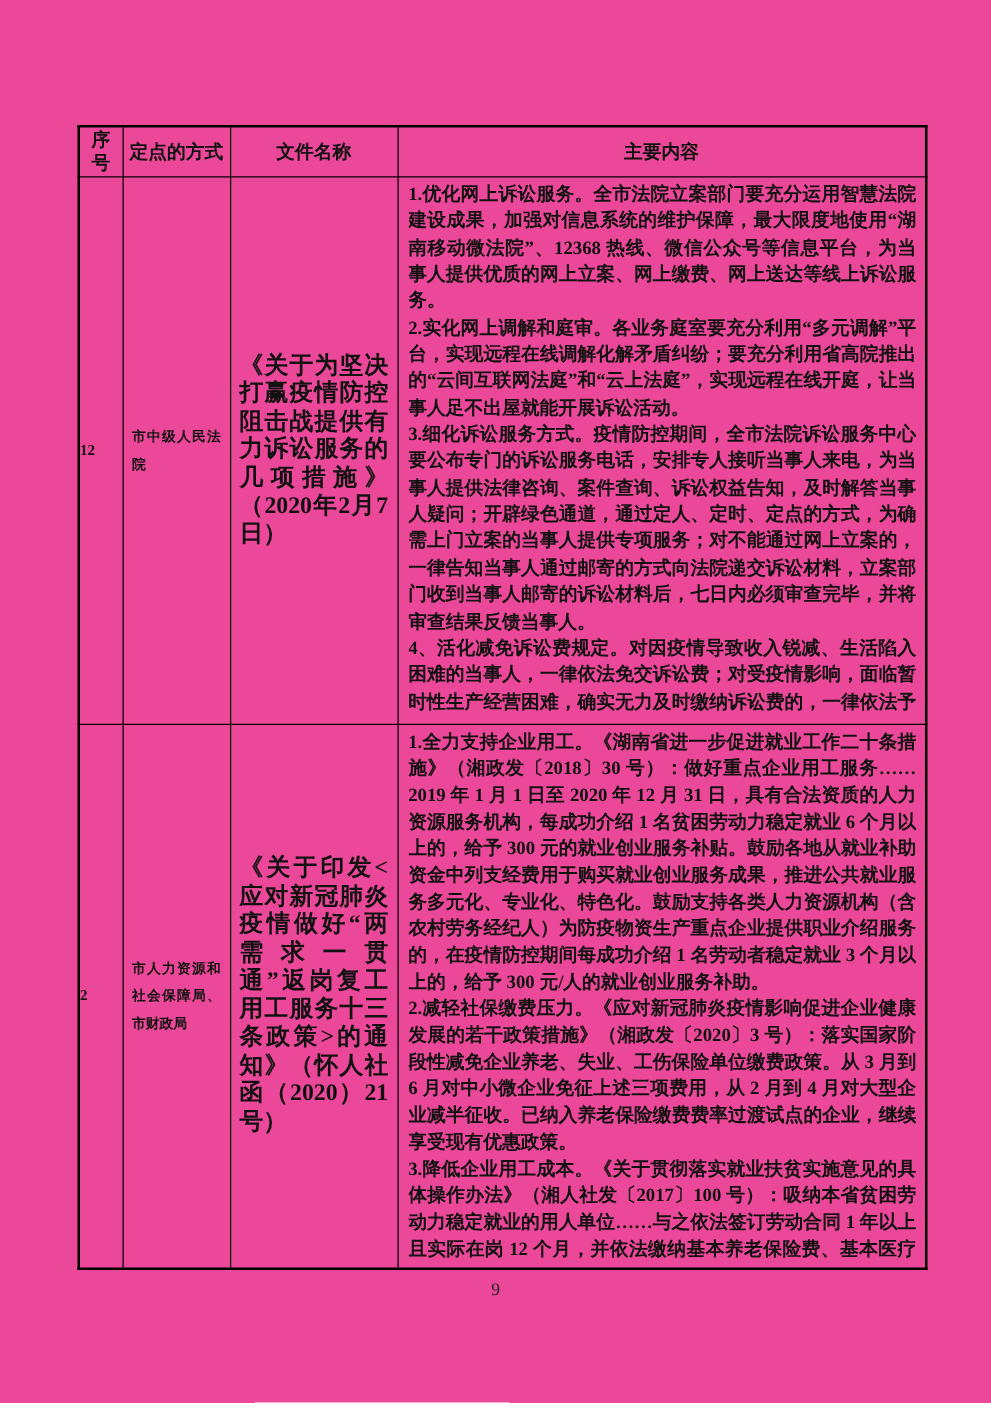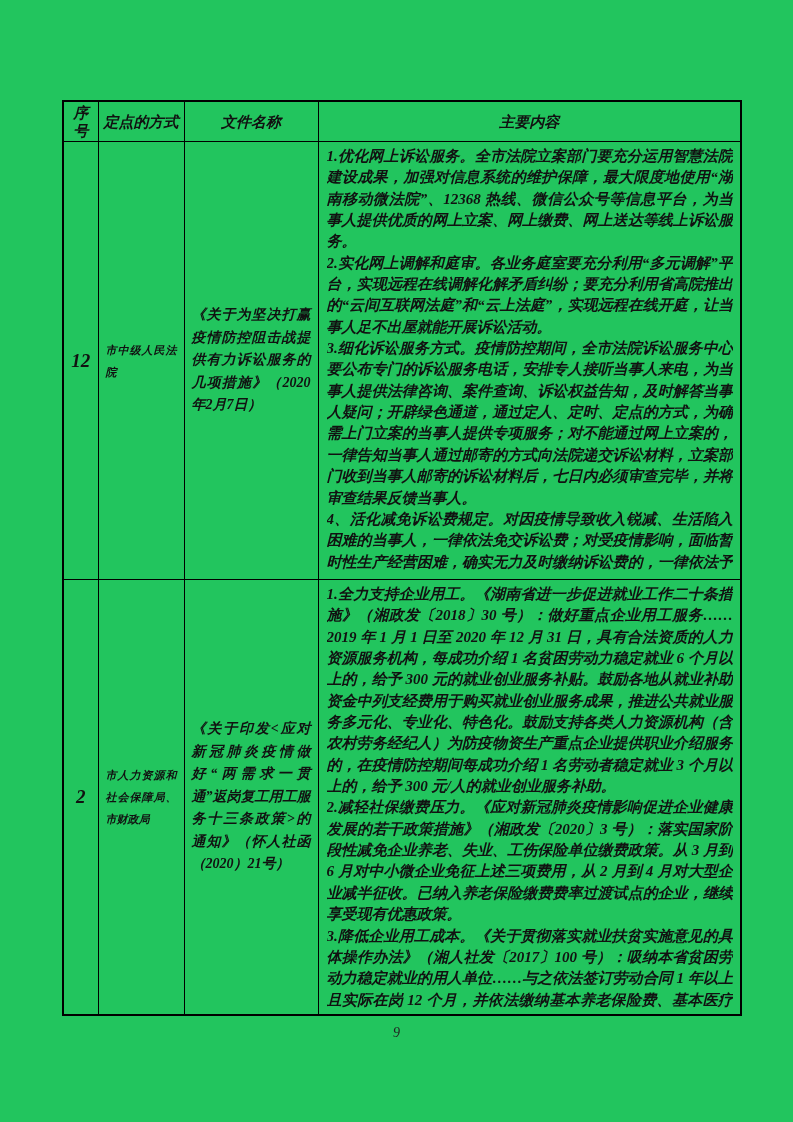--- a/index.html
+++ b/index.html
@@ -4,25 +4,24 @@
 <style>
   html, body {
     margin: 0;
     padding: 0;
     background: #ffffff;
   }
   .page {
     position: relative;
     width: 793px;
     height: 1122px;
-    background: #22c55e;
+    background: #ec4899;
     overflow: hidden;
     font-family: "Liberation Serif", "DejaVu Serif", serif;
     color: #111;
-    font-style: italic;
   }
   table.doc-table {
     position: absolute;
     left: 62px;
     top: 100px;
     width: 678px;
     border-collapse: collapse;
     table-layout: fixed;
     border: 2px solid #000;
   }
@@ -38,35 +37,34 @@
   }
   th.hcell {
     font-size: 15px;
     line-height: 18px;
     text-align: center;
     vertical-align: middle;
     height: 37px;
     padding: 1px 2px;
   }
   td.seq-cell {
-    text-align: center;
     vertical-align: middle;
-    font-size: 19px;
+    font-size: 12px;
   }
   td.agency-cell {
     vertical-align: middle;
     text-align: justify;
     font-size: 11px;
     line-height: 22px;
     padding: 0 7px;
   }
   td.docname-cell {
     vertical-align: middle;
     text-align: justify;
-    font-size: 14px;
+    font-size: 19px;
     line-height: 22.5px;
     padding: 0 7px;
   }
   td.content-cell {
     vertical-align: top;
     padding: 4px 7px 0 8px;
     font-size: 15px;
     line-height: 21.35px;
     text-align: justify;
   }

